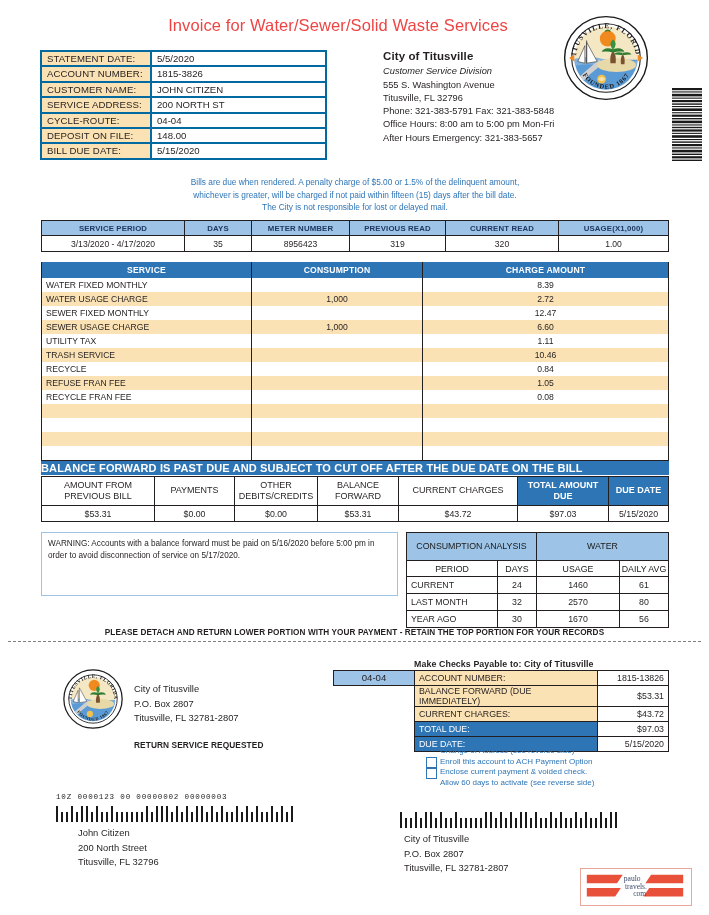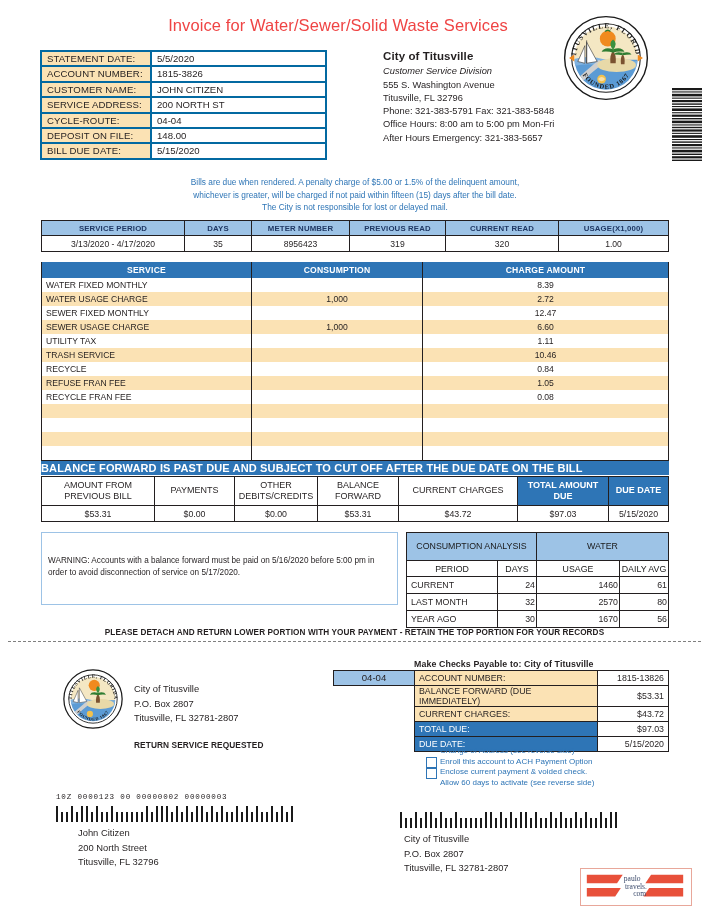--- a/index.html
+++ b/index.html
@@ -70,31 +70,31 @@
   .bal{position:absolute;left:41px;top:476px;width:628px;border-collapse:collapse;font-size:9px;}
   .bal th{
     border:1px solid #231f20;height:26px;font-weight:400;font-size:9px;
     line-height:11.5px;background:#fff;vertical-align:middle;
   }
   .bal th.hl{background:#2e75b6;color:#fff;font-weight:bold;}
   .bal td{border:1px solid #231f20;height:13px;text-align:center;font-size:8.8px;background:#fff;}
 
   
   .warn{
-    position:absolute;left:41px;top:532px;width:357px;height:73px;
+    position:absolute;left:41px;top:532px;width:357px;height:64px;
     border:1px solid #9dc3e6;font-size:8.2px;line-height:12.2px;
-    padding:22px 6px;box-sizing:border-box;
+    padding:5px 6px;box-sizing:border-box;
   }
 
   
   .cons{position:absolute;left:406px;top:532px;width:263px;border-collapse:collapse;font-size:8.6px;}
   .cons th{background:#9dc3e6;border:1px solid #231f20;font-weight:400;font-size:8.8px;color:#1a1a1a;}
   .cons th.t1{height:25px;line-height:11.5px;}
   .cons th.sub{height:13px;background:#fff;}
-  .cons td{border:1px solid #231f20;height:14px;text-align:right;font-size:8.8px;background:#fff;}
+  .cons td{border:1px solid #231f20;height:14px;text-align:center;font-size:8.8px;background:#fff;}
   .cons td.lft{text-align:left;padding-left:4px;}
 
   
   .detach{
     position:absolute;left:0;top:628px;width:709px;text-align:center;
     font-size:8.2px;font-weight:bold;letter-spacing:.1px;
   }
   .dash{position:absolute;left:8px;top:641px;width:693px;border-top:1px dashed #7f7f7f;}
 
   

